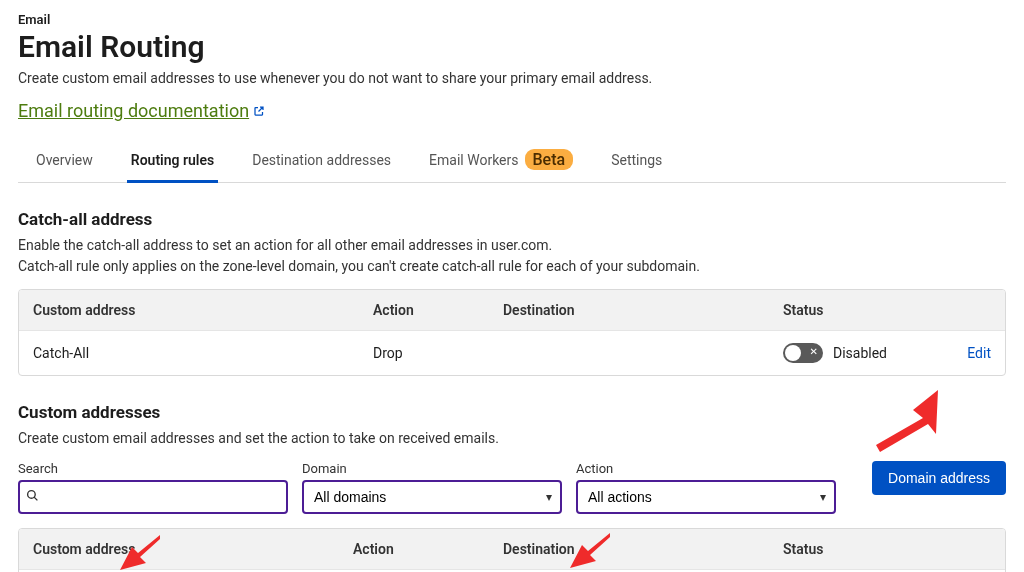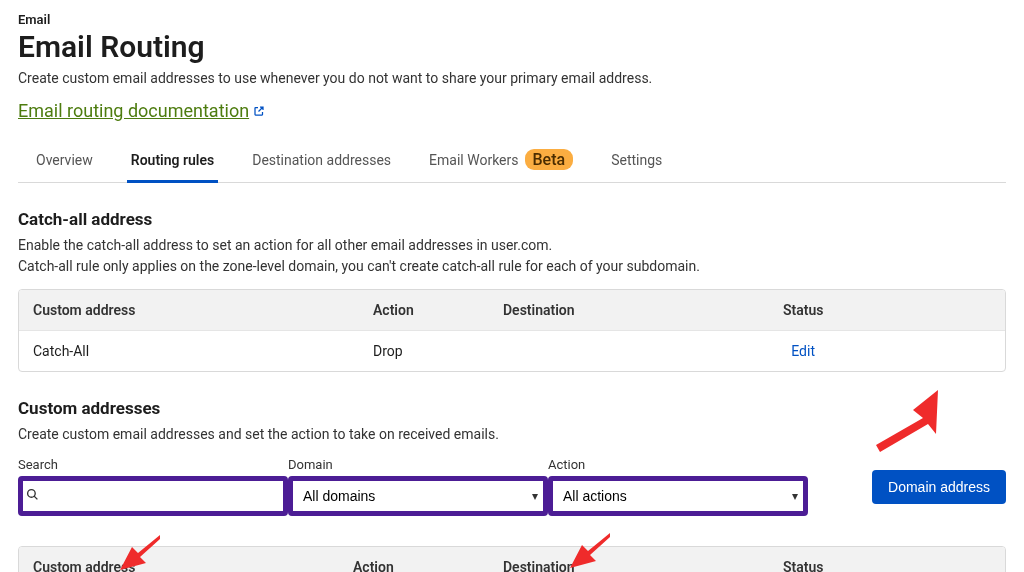--- a/index.html
+++ b/index.html
@@ -34,24 +34,24 @@
     .col-edit1 { flex: 0 0 60px; text-align: right; }
     .toggle { width: 40px; height: 20px; border-radius: 10px; position: relative; display: inline-block; }
     .toggle.off { background: #595959; }
     .toggle.on { background: #12a34b; }
     .toggle .knob { position: absolute; width: 16px; height: 16px; background: #fff; border-radius: 50%; top: 2px; }
     .toggle.off .knob { left: 2px; }
     .toggle.on .knob { right: 2px; display: flex; align-items: center; justify-content: center; }
     .toggle.off::after { content: "✕"; position: absolute; right: 5px; top: 3px; font-size: 10px; color: #fff; }
     .toggle.on .knob::after { content: "✓"; font-size: 10px; color: #12a34b; font-weight: bold; }
     .editlink { color: #0051c3; font-size: 14px; cursor: pointer; }
-    .filters { display: flex; align-items: center; margin-bottom: 30px; }
+    .filters { display: flex; gap: 14px; align-items: flex-start; margin-bottom: 14px; }
     .filter-group { display: flex; flex-direction: column; gap: 4px; }
     .filter-label { font-size: 13px; color: #333; }
-    .input, .select { border: 5px solid #4c1d95; border-radius: 4px; padding: 7px 10px; font-size: 14px; background: #fff; }
+    .input, .select { border: 2px solid #4c1d95; border-radius: 4px; padding: 7px 10px; font-size: 14px; background: #fff; }
     .search-wrap { position: relative; width: 270px; }
     .search-wrap .input { width: 100%; padding-left: 28px; }
     .search-wrap .sicon { position: absolute; left: 8px; top: 50%; transform: translateY(-50%); font-size: 13px; color: #333; }
     .select-wrap { position: relative; width: 260px; }
     .select-wrap .select { width: 100%; appearance: none; padding-right: 26px; }
     .select-wrap::after { content: "▾"; position: absolute; right: 10px; top: 50%; transform: translateY(-50%); pointer-events: none; color: #333; font-size: 12px; }
     .spacer { flex: 1; }
     .btn-primary { background: #0051c3; color: #fff; border: none; border-radius: 4px; padding: 9px 16px; font-size: 14px; font-weight: 500; cursor: pointer; }
     .col-customA { flex: 0 0 320px; }
     .col-actionA { flex: 0 0 150px; }
@@ -97,20 +97,26 @@
     <div class="col-custom1">Custom address</div>
     <div class="col-action1">Action</div>
     <div class="col-dest1">Destination</div>
     <div class="col-status1">Status</div>
     <div class="col-edit1"></div>
   </div>
   <div class="trow">
     <div class="col-custom1">Catch-All</div>
     <div class="col-action1">Drop</div>
     <div class="col-dest1"></div>
+    <div class="col-status1">
+      <span class="toggle off">
+          <span class="knob"></span>
+        </span>
+      <span>Disabled</span>
+    </div>
     <div class="col-edit1"><span class="editlink">Edit</span></div>
   </div>
 </div>
 
 <h2>Custom addresses</h2>
 <div class="section-desc">Create custom email addresses and set the action to take on received emails.</div>
 
 <div class="filters">
   <div class="filter-group">
     <span class="filter-label">Search</span>

